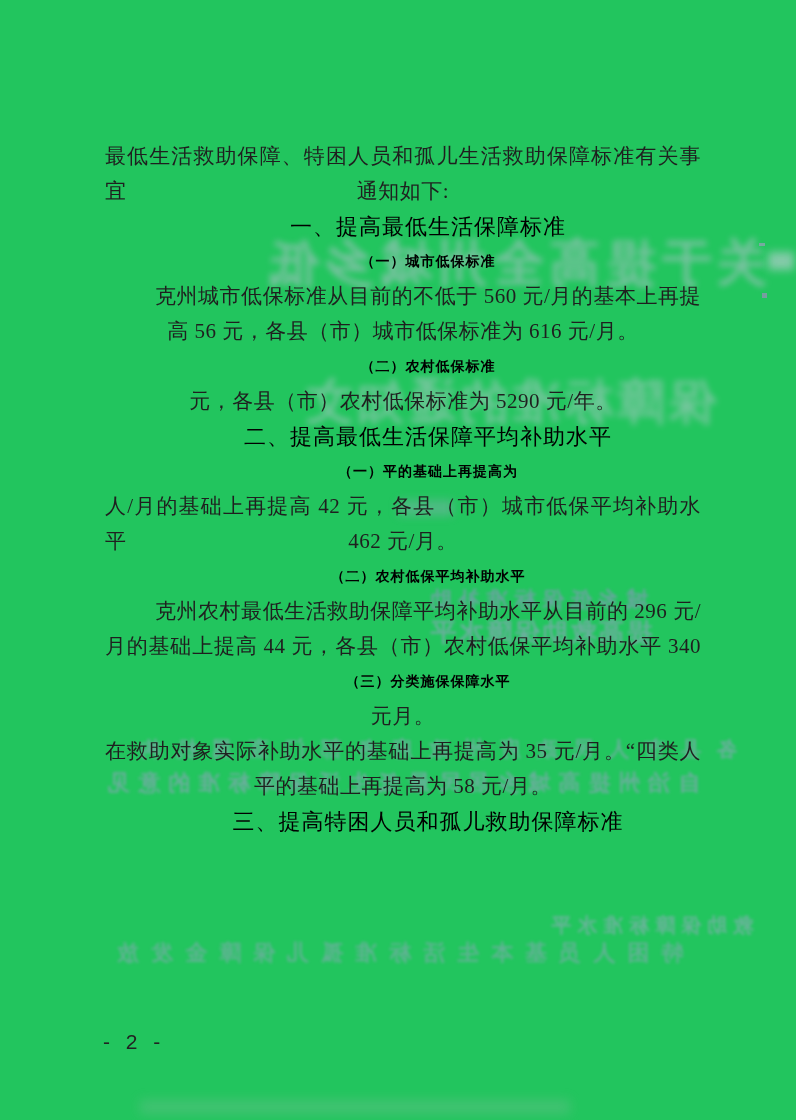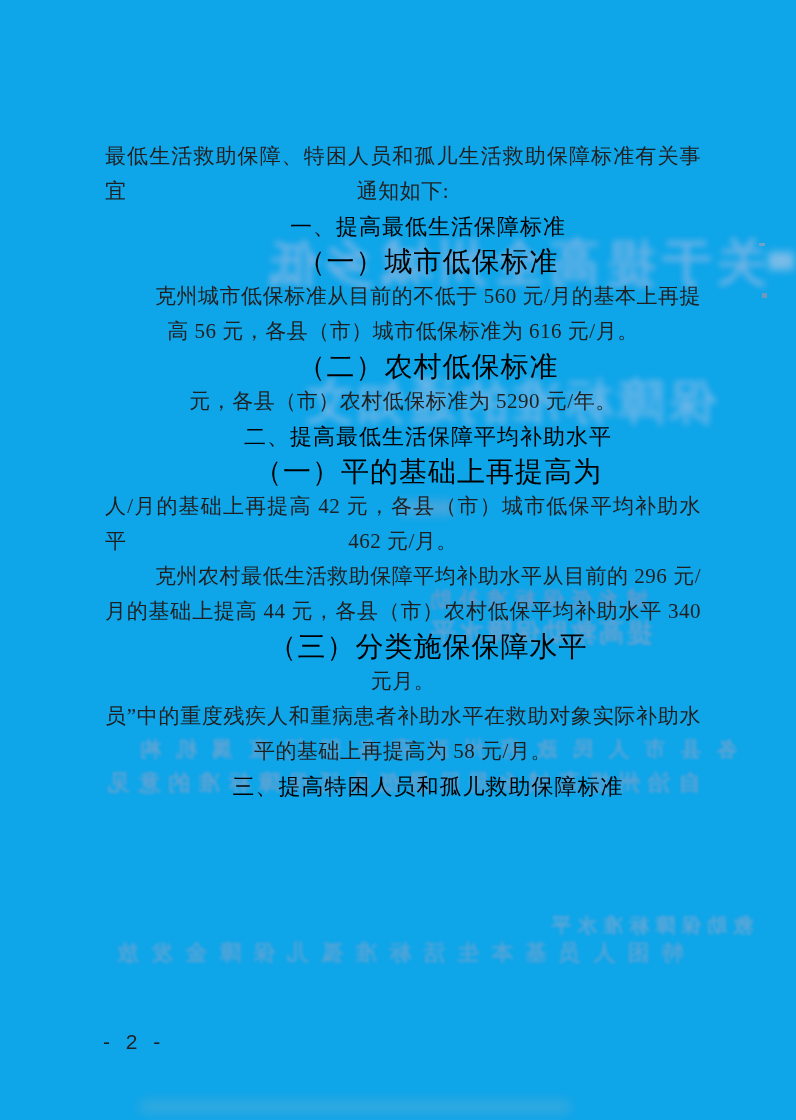--- a/index.html
+++ b/index.html
@@ -1,20 +1,20 @@
 <!DOCTYPE html>
 <html><head>
 <meta charset="utf-8">
 <style>
   html,body{margin:0;padding:0;background:#e8e8e8;}
   .page{
     position:relative;
     width:796px;height:1120px;
     margin:0 auto;
-    background:#0ea5e9;
+    background:#22c55e;
     overflow:hidden;
     font-family:"Liberation Serif","DejaVu Serif",serif;
   }
   
   .doc{
     position:absolute;left:105px;top:139px;width:596px;
   }
   .ln{
     height:35px;line-height:35px;
     font-size:21px;color:#1f1f1f;
@@ -22,21 +22,21 @@
     text-justify:inter-character;
     letter-spacing:0.5px;
   }
   .ln.full{text-align:justify;text-align-last:justify;}
   .ln.ind{padding-left:50px;}
   .ln.h1{
     font-family:"Liberation Sans","DejaVu Sans",sans-serif;
     font-weight:400;color:#000;font-size:22px;letter-spacing:1px;
   }
   .ln.h2{
-    font-weight:400;color:#000;font-size:28px;letter-spacing:1px;
+    font-weight:700;color:#000;font-size:14px;letter-spacing:1px;
   }
   
   .pagenum{
     position:absolute;left:103px;top:1030px;
     font-family:"Liberation Sans","DejaVu Sans",sans-serif;
     font-size:21px;color:#222;letter-spacing:5px;
   }
   
   .ghost{
     position:absolute;
@@ -86,25 +86,26 @@
     <div class="ln h1 ind">一、提高最低生活保障标准</div>
     <div class="ln h2 ind">（一）城市低保标准</div>
     <div class="ln ind full">克州城市低保标准从目前的不低于 560 元/月的基本上再提</div>
     <div class="ln">高 56 元，各县（市）城市低保标准为 616 元/月。</div>
     <div class="ln h2 ind">（二）农村低保标准</div>
     <div class="ln">元，各县（市）农村低保标准为 5290 元/年。</div>
     <div class="ln h1 ind">二、提高最低生活保障平均补助水平</div>
     <div class="ln h2 ind">（一）平的基础上再提高为</div>
     <div class="ln full">人/月的基础上再提高 42 元，各县（市）城市低保平均补助水平</div>
     <div class="ln">462 元/月。</div>
+    <div class="ln h2 ind">（二）农村低保平均补助水平</div>
     <div class="ln ind full">克州农村最低生活救助保障平均补助水平从目前的 296 元/</div>
     <div class="ln full">月的基础上提高 44 元，各县（市）农村低保平均补助水平 340</div>
     <div class="ln h2 ind">（三）分类施保保障水平</div>
     <div class="ln">元月。</div>
-    <div class="ln full">员”中的重度残疾人和重病患者补助水平在救助对象实际补助水</div>
+    <div class="ln full">在救助对象实际补助水平的基础上再提高为 35 元/月。“四类人</div>
     <div class="ln">平的基础上再提高为 58 元/月。</div>
     <div class="ln h1 ind">三、提高特困人员和孤儿救助保障标准</div>
   </div>
 
   <div class="pagenum">- 2 -</div>
 
   <div class="bottom-shadow"></div>
 
 </div>
 

